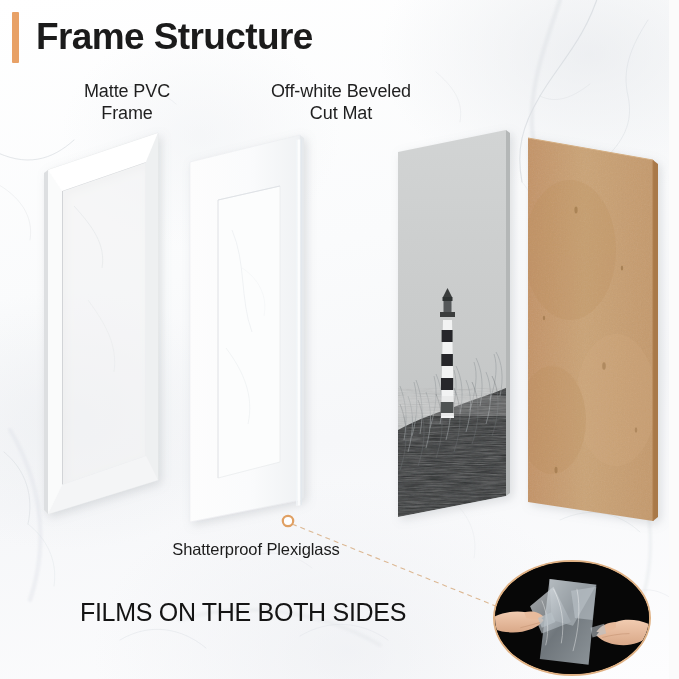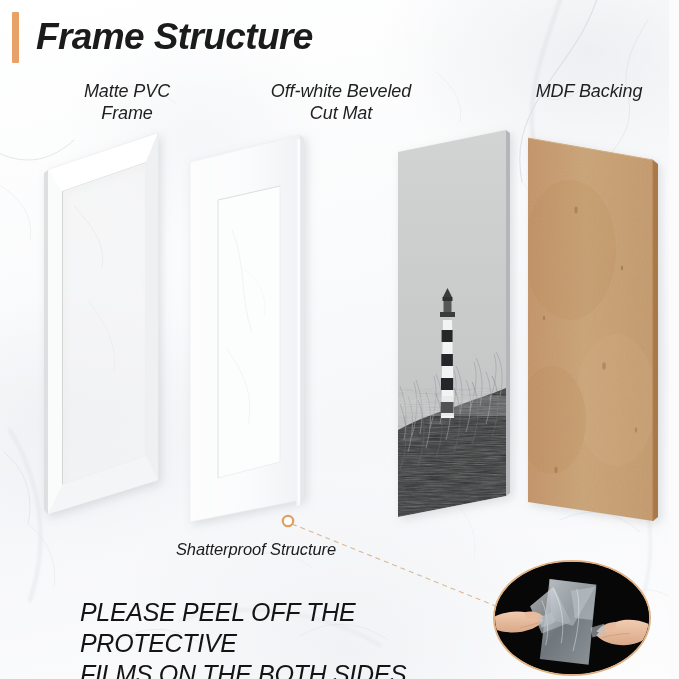--- a/index.html
+++ b/index.html
@@ -23,21 +23,20 @@
     inset: 0;
     width: 669px;
     height: 679px;
     overflow: hidden;
     background:
       radial-gradient(ellipse 300px 200px at 88% 8%,  rgba(225,228,232,.55), rgba(255,255,255,0) 70%),
       radial-gradient(ellipse 260px 180px at 10% 62%, rgba(228,231,235,.45), rgba(255,255,255,0) 72%),
       radial-gradient(ellipse 340px 230px at 52% 96%, rgba(226,229,234,.40), rgba(255,255,255,0) 75%),
       radial-gradient(ellipse 200px 160px at 30% 20%, rgba(232,235,239,.35), rgba(255,255,255,0) 70%),
       linear-gradient(168deg, #ffffff 0%, #fafbfc 38%, #f6f7f9 62%, #fdfdfe 100%);
-    font-style: italic;
   }
   #marble-veins { position: absolute; inset: 0; pointer-events: none; }
 
   
   #accent-bar {
     position: absolute;
     left: 12px; top: 12px;
     width: 7px; height: 51px;
     background: #e8a166;
     border-radius: 1px;
@@ -153,21 +152,20 @@
 
   <div class="layer-caption" id="cap-frame">
     <div>Matte PVC</div>
     <div>Frame</div>
   </div>
   <div class="layer-caption" id="cap-mat">
     <div>Off-white Beveled</div>
     <div>Cut Mat</div>
   </div>
   <div class="layer-caption" id="cap-backing">
-    <div>MDF Backing</div>
   </div>
 
   <div id="layers">
     <svg width="679" height="679" viewBox="0 0 679 679" aria-hidden="true">
       <defs>
 
         <filter id="mdf-grain" x="0%" y="0%" width="100%" height="100%">
           <feTurbulence type="fractalNoise" baseFrequency="0.75" numOctaves="4" seed="7" result="n"></feTurbulence>
           <feColorMatrix in="n" type="saturate" values="0"></feColorMatrix>
           <feComponentTransfer>
@@ -352,25 +350,24 @@
       </g>
 
       <g>
         <line x1="292" y1="524" x2="508" y2="611" stroke="#d9b188" stroke-width="1.1" stroke-dasharray="5 4" opacity=".9"></line>
         <circle cx="288" cy="521" r="5.2" fill="#ffffff" stroke="#e0a063" stroke-width="2.2"></circle>
       </g>
     </svg>
   </div>
 
   <div class="callout" id="cap-plexi">
-    <div>Shatterproof Structure</div>
+    <div>Shatterproof Plexiglass</div>
   </div>
 
   <div id="peel-notice">
-    <div>PLEASE PEEL OFF THE PROTECTIVE</div>
     <div>
       <span>FILMS ON THE </span><span id="peel-line-2"><span>BOTH SIDES</span></span>
     </div>
   </div>
 
   <div id="peel-photo">
     <svg width="100%" height="100%" viewBox="0 0 158 116" preserveAspectRatio="xMidYMid slice" aria-hidden="true">
       <defs>
         <linearGradient id="film-g" x1="0" y1="0" x2="1" y2="1">
           <stop offset="0" stop-color="#cfd6db" stop-opacity=".92"></stop>

